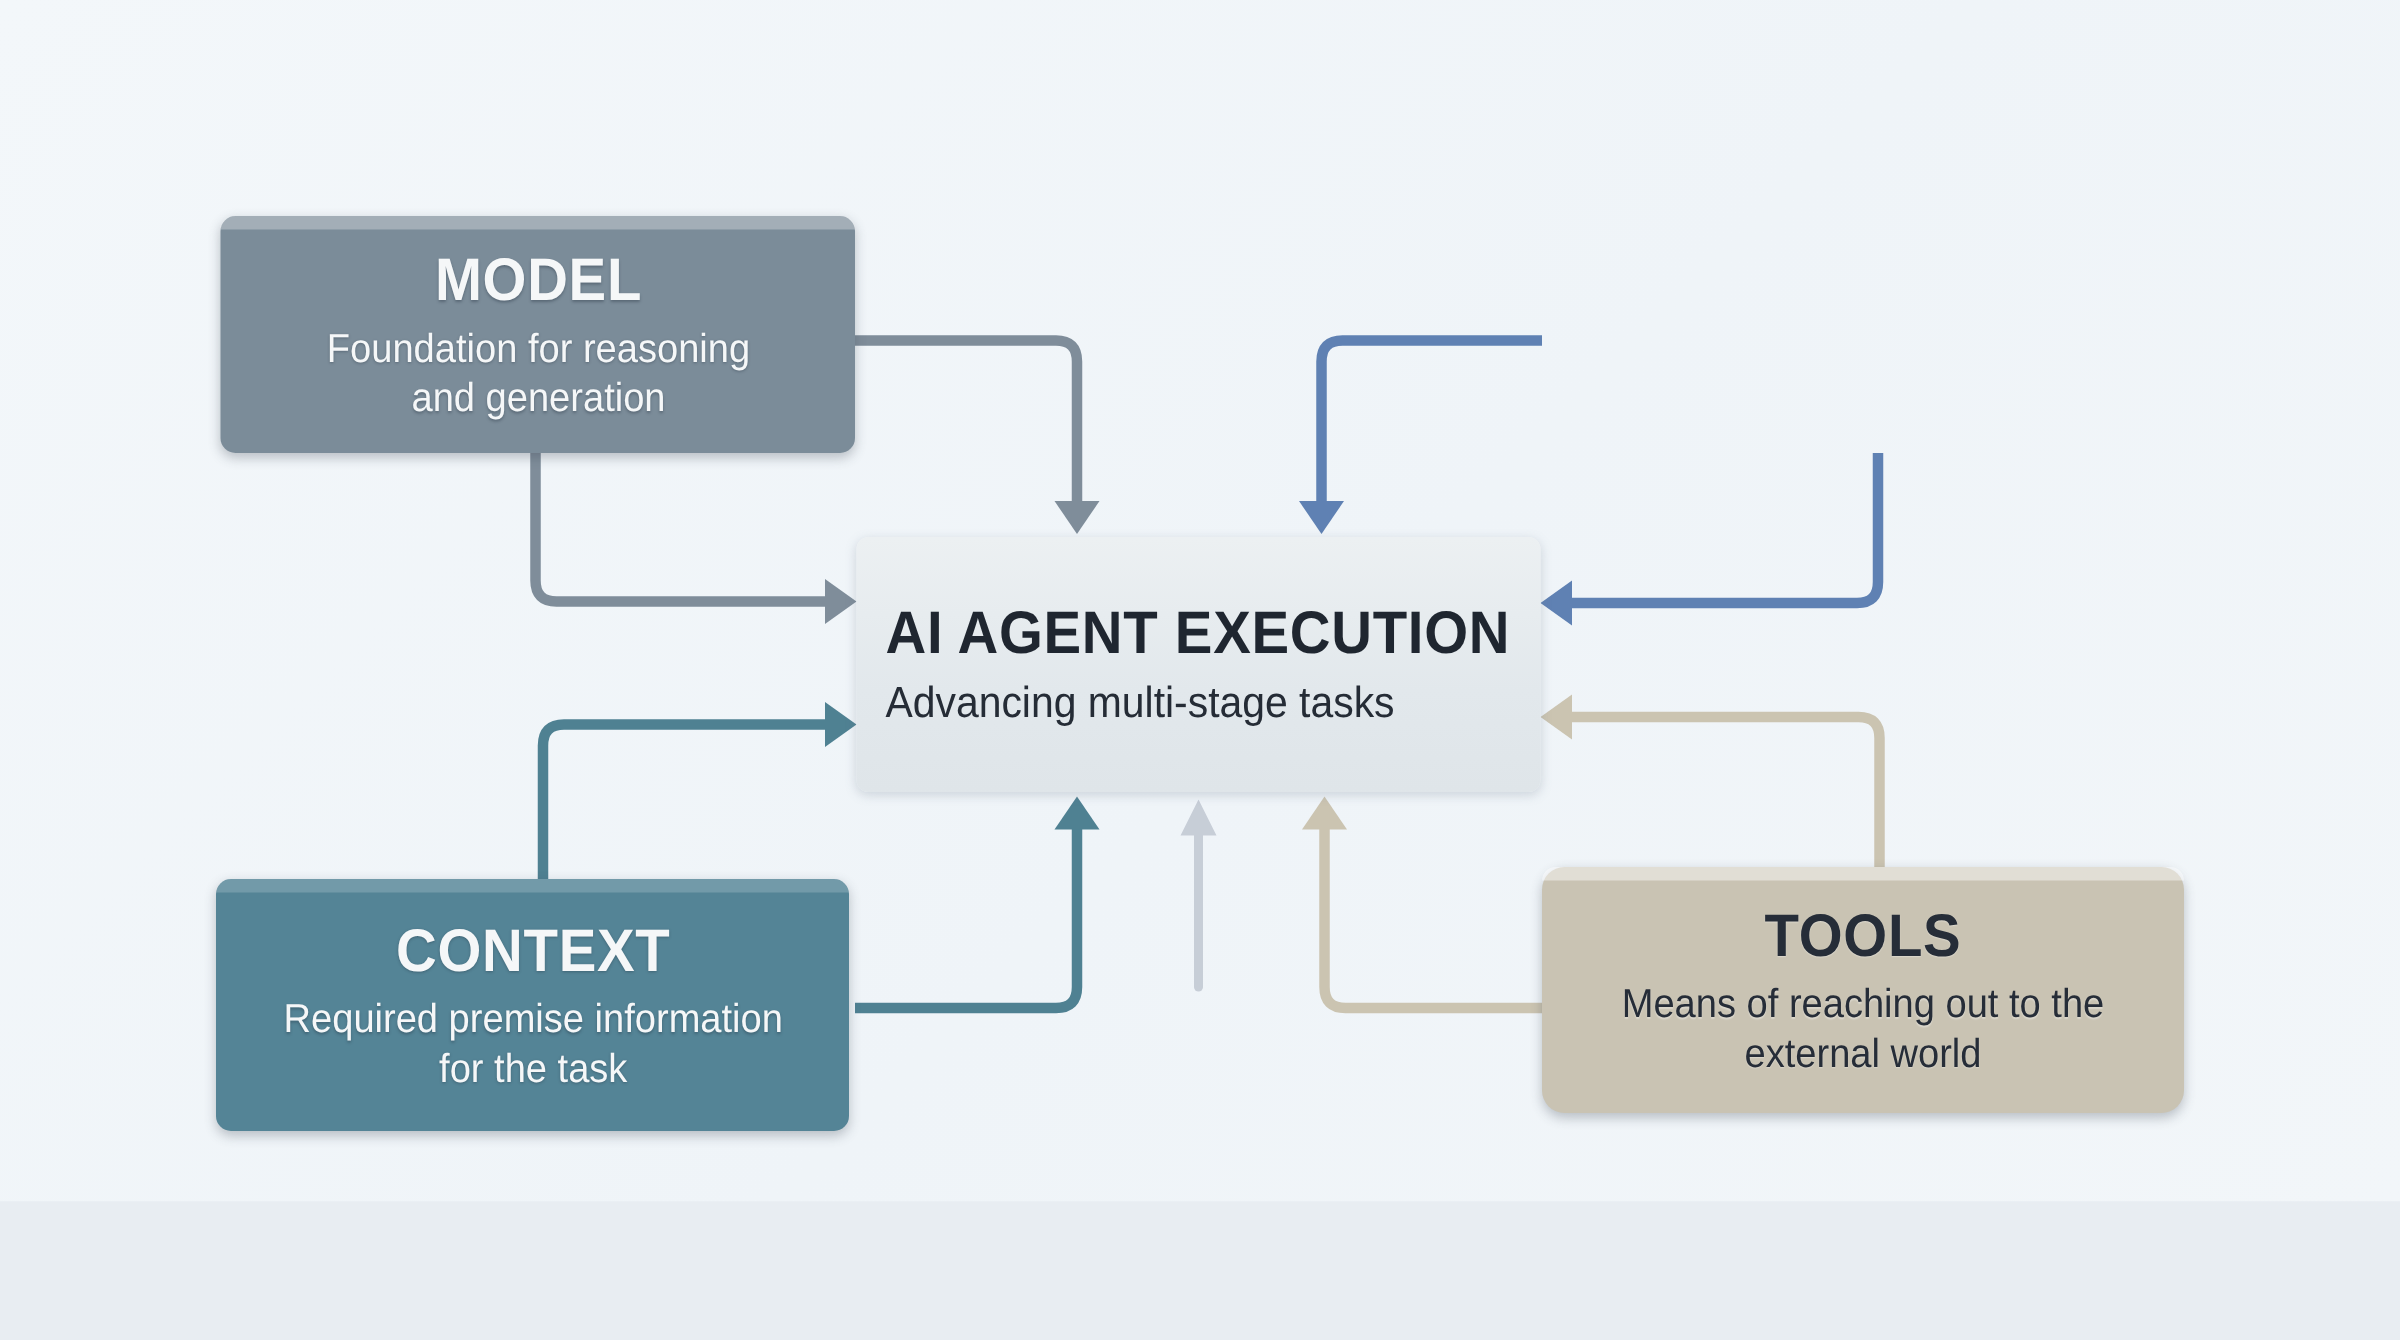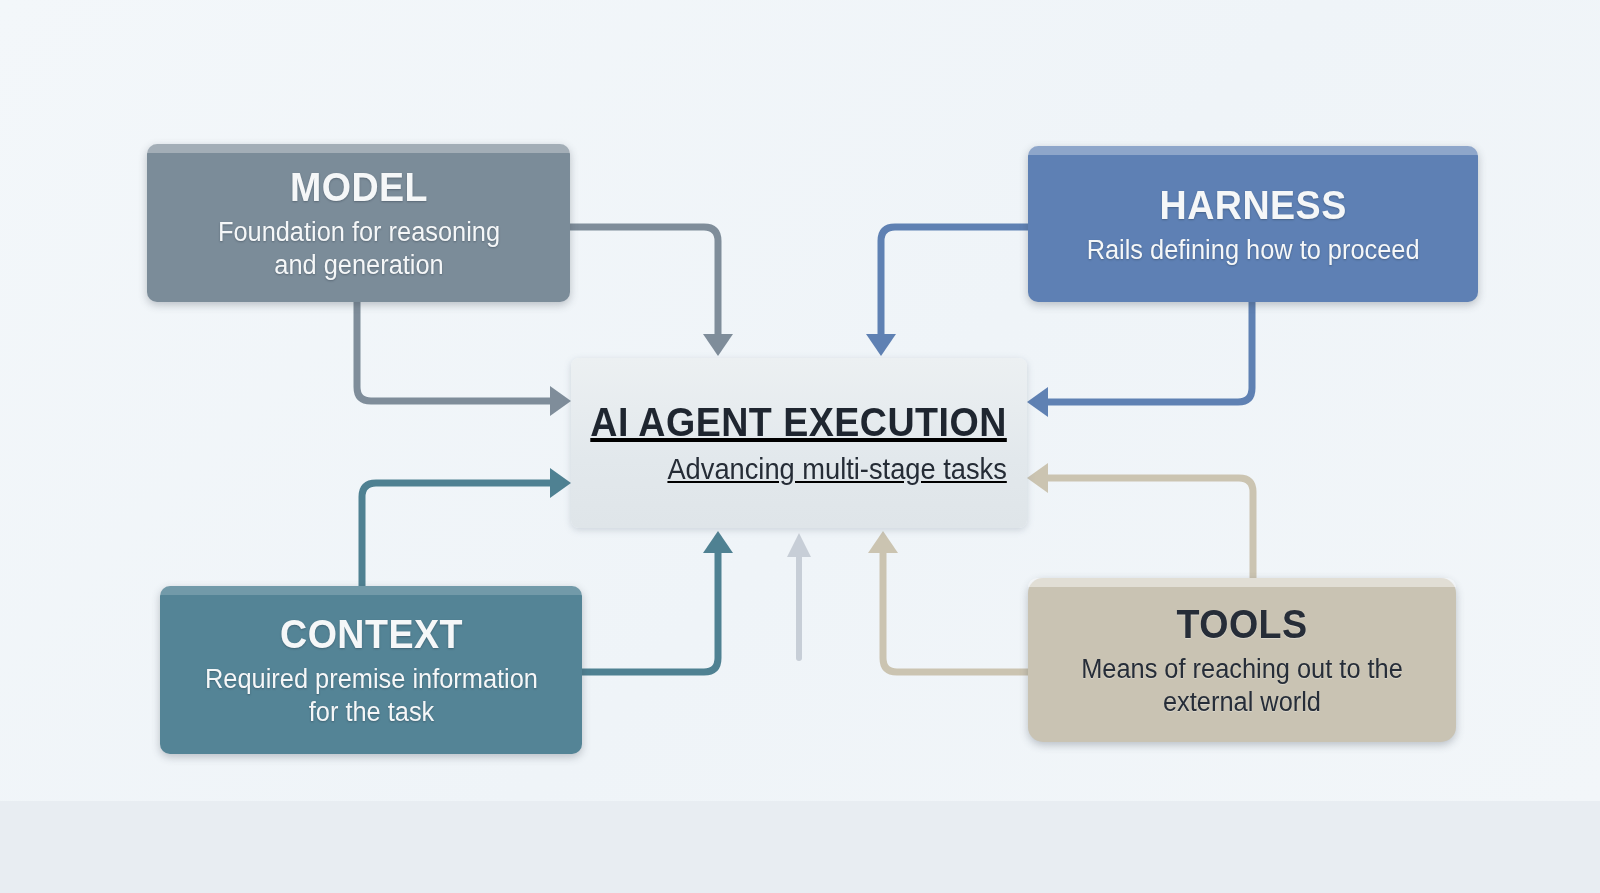--- a/index.html
+++ b/index.html
@@ -55,41 +55,40 @@
     text-shadow: 0 1px 2px rgba(30,40,55,0.35);
   }
   .dark-text .title,
   .dark-text .subtitle {
     color: #262d38;
     text-shadow: 0 1px 1px rgba(255,255,255,0.35);
   }
 
   #node-model   { left: 147px;  top: 144px; width: 423px; height: 158px; }
   #node-harness { left: 1028px; top: 146px; width: 450px; height: 156px; }
-  #node-context { left: 160px;  top: 586px; width: 422px; height: 168px; align-items: center; }
+  #node-context { left: 144px;  top: 586px; width: 422px; height: 168px; align-items: center; }
   #node-tools   { left: 1028px; top: 578px; width: 428px; height: 164px; border-radius: 15px; }
   #node-tools::before { background: rgba(255,255,255,0.45); }
   #node-context::before { background: rgba(255,255,255,0.18); }
 
   #node-model .subtitle   { max-width: 340px; }
   #node-context .subtitle { max-width: 365px; }
   #node-tools .subtitle   { max-width: 360px; }
 
   #node-center {
     position: absolute;
     left: 571px; top: 358px; width: 456px; height: 170px;
     border-radius: 8px;
     display: flex;
     flex-direction: column;
     align-items: center;
     justify-content: center;
-    text-align: right;
+    text-align: left;
     background: linear-gradient(180deg, #ecf0f2 0%, #e2e8ec 60%, #dfe5e9 100%);
     box-shadow: 0 2px 7px rgba(110, 125, 145, 0.28);
-    text-decoration: underline;
   }
   #node-center .inner { transform: scaleX(0.94); transform-origin: center; }
   #node-center .title {
     font-size: 40px;
     font-weight: bold;
     color: #1f2630;
     letter-spacing: 0.5px;
     white-space: nowrap;
   }
   #node-center .subtitle {
@@ -158,26 +157,20 @@
     </g>
   </svg>
 
   <div class="node light-text" id="node-model" style="background: rgb(123, 140, 153);">
     <div class="inner">
       <div class="title">MODEL</div>
       <div class="subtitle">Foundation for reasoning and generation</div>
     </div>
   </div>
 
-  <div class="node light-text" id="node-harness" style="background: rgb(94, 128, 180);">
-    <div class="inner">
-      <div class="title">HARNESS</div>
-      <div class="subtitle">Rails defining how to proceed</div>
-    </div>
-  </div>
 
   <div id="node-center">
     <div class="inner">
       <div class="title">AI AGENT EXECUTION</div>
       <div class="subtitle">Advancing multi-stage tasks</div>
     </div>
   </div>
 
   <div class="node light-text" id="node-context" style="background: rgb(84, 132, 150);">
     <div class="inner">

